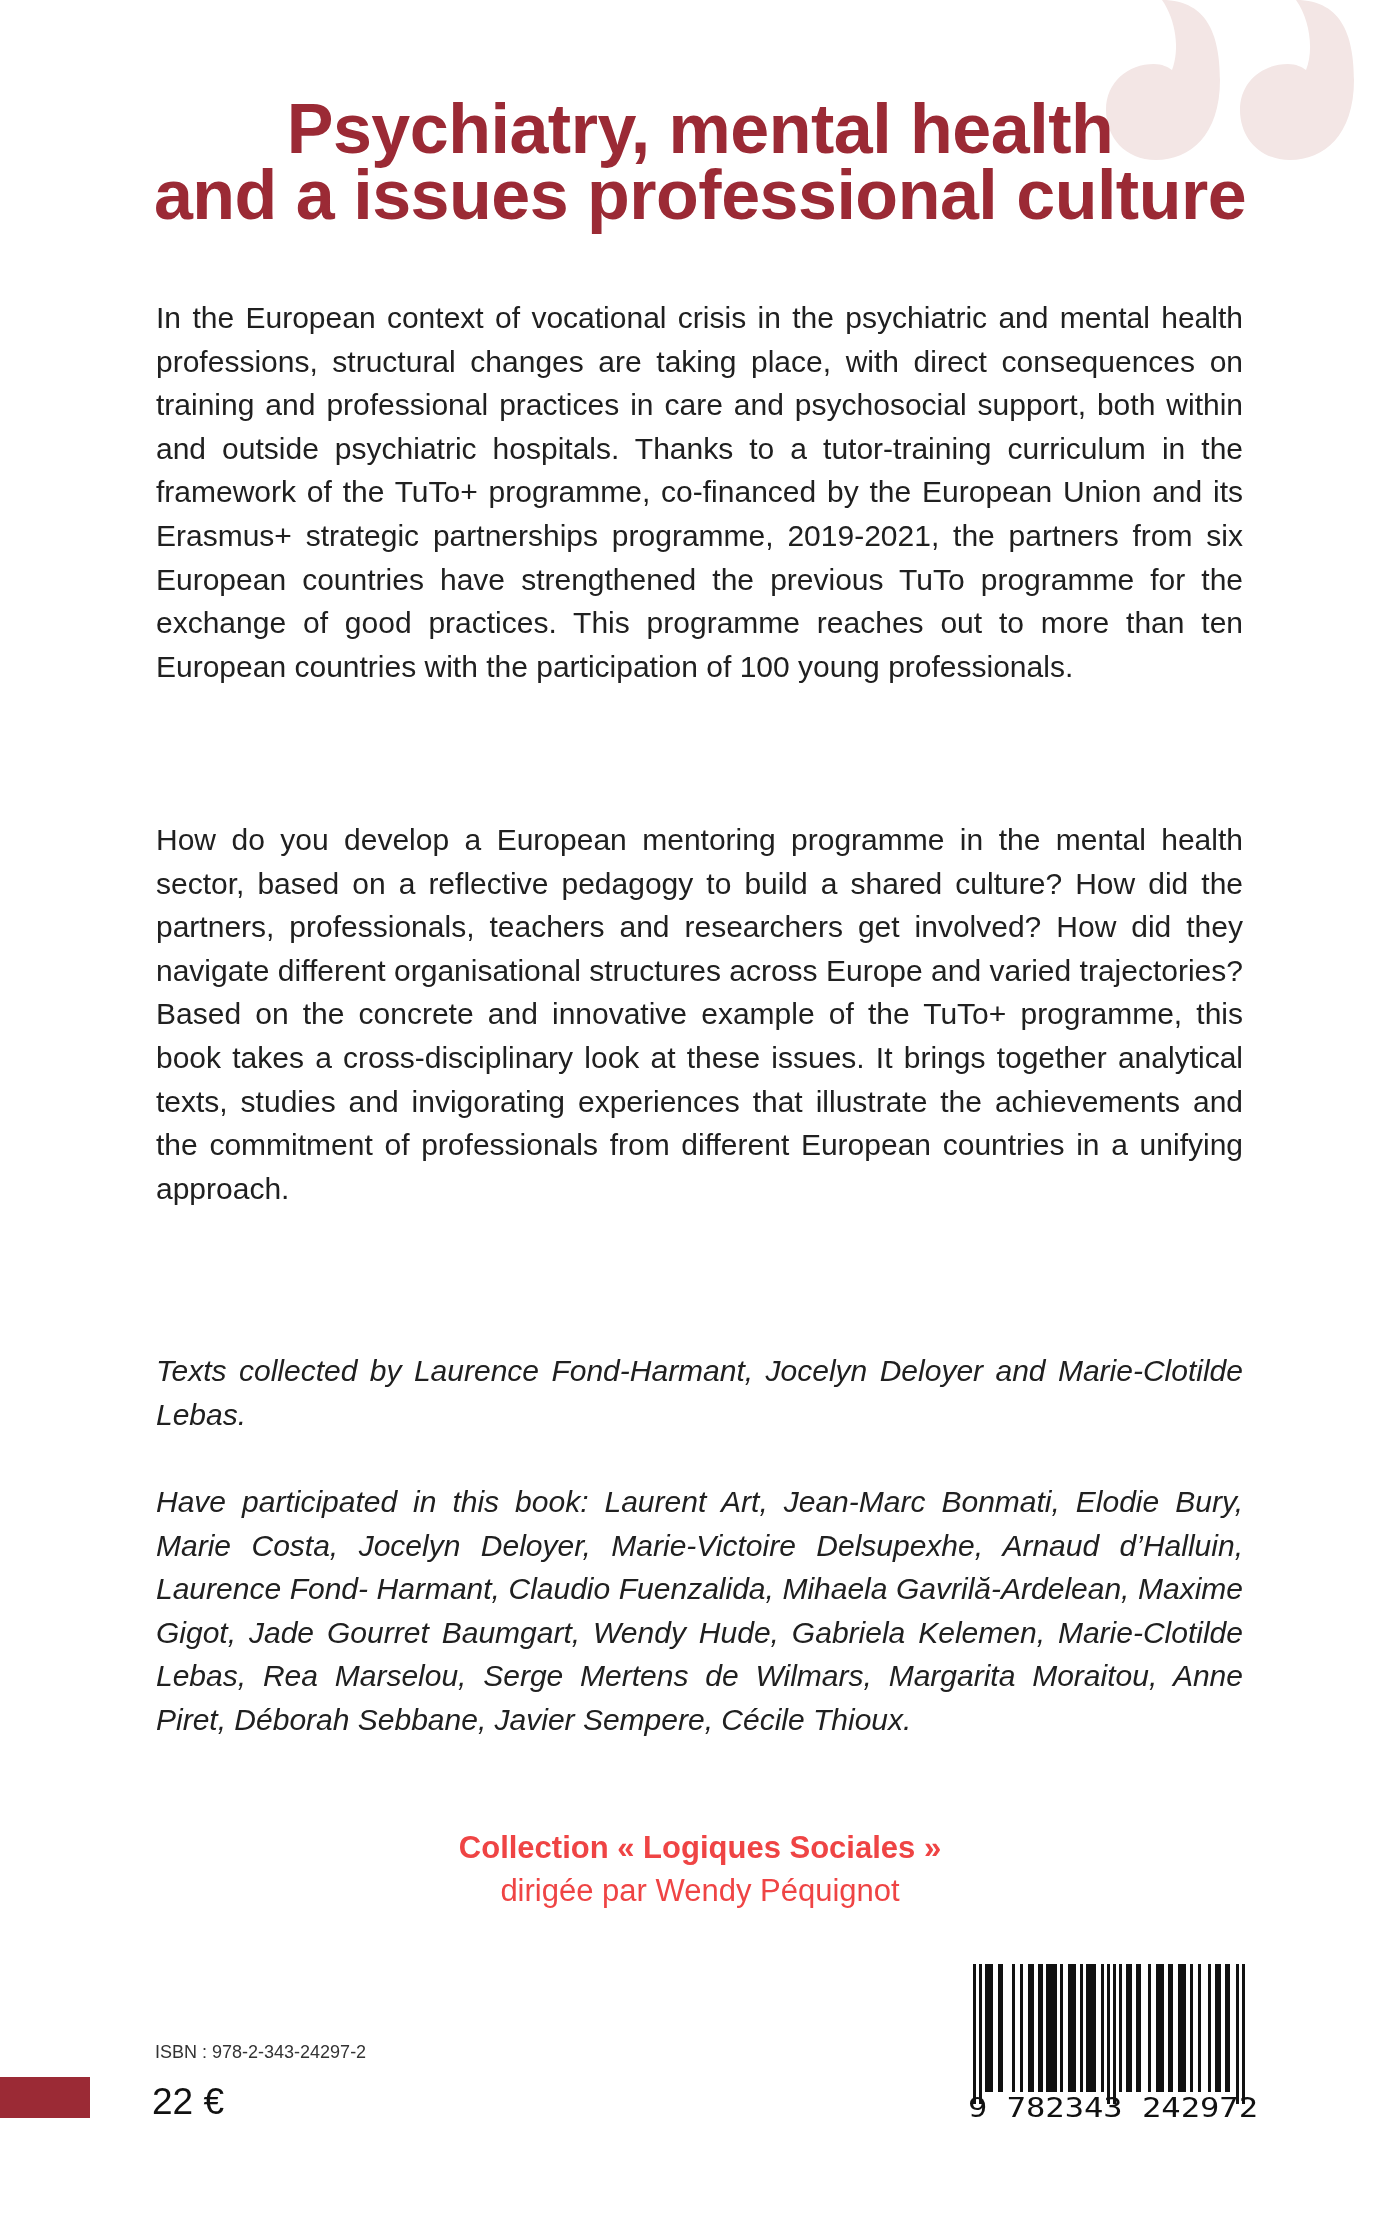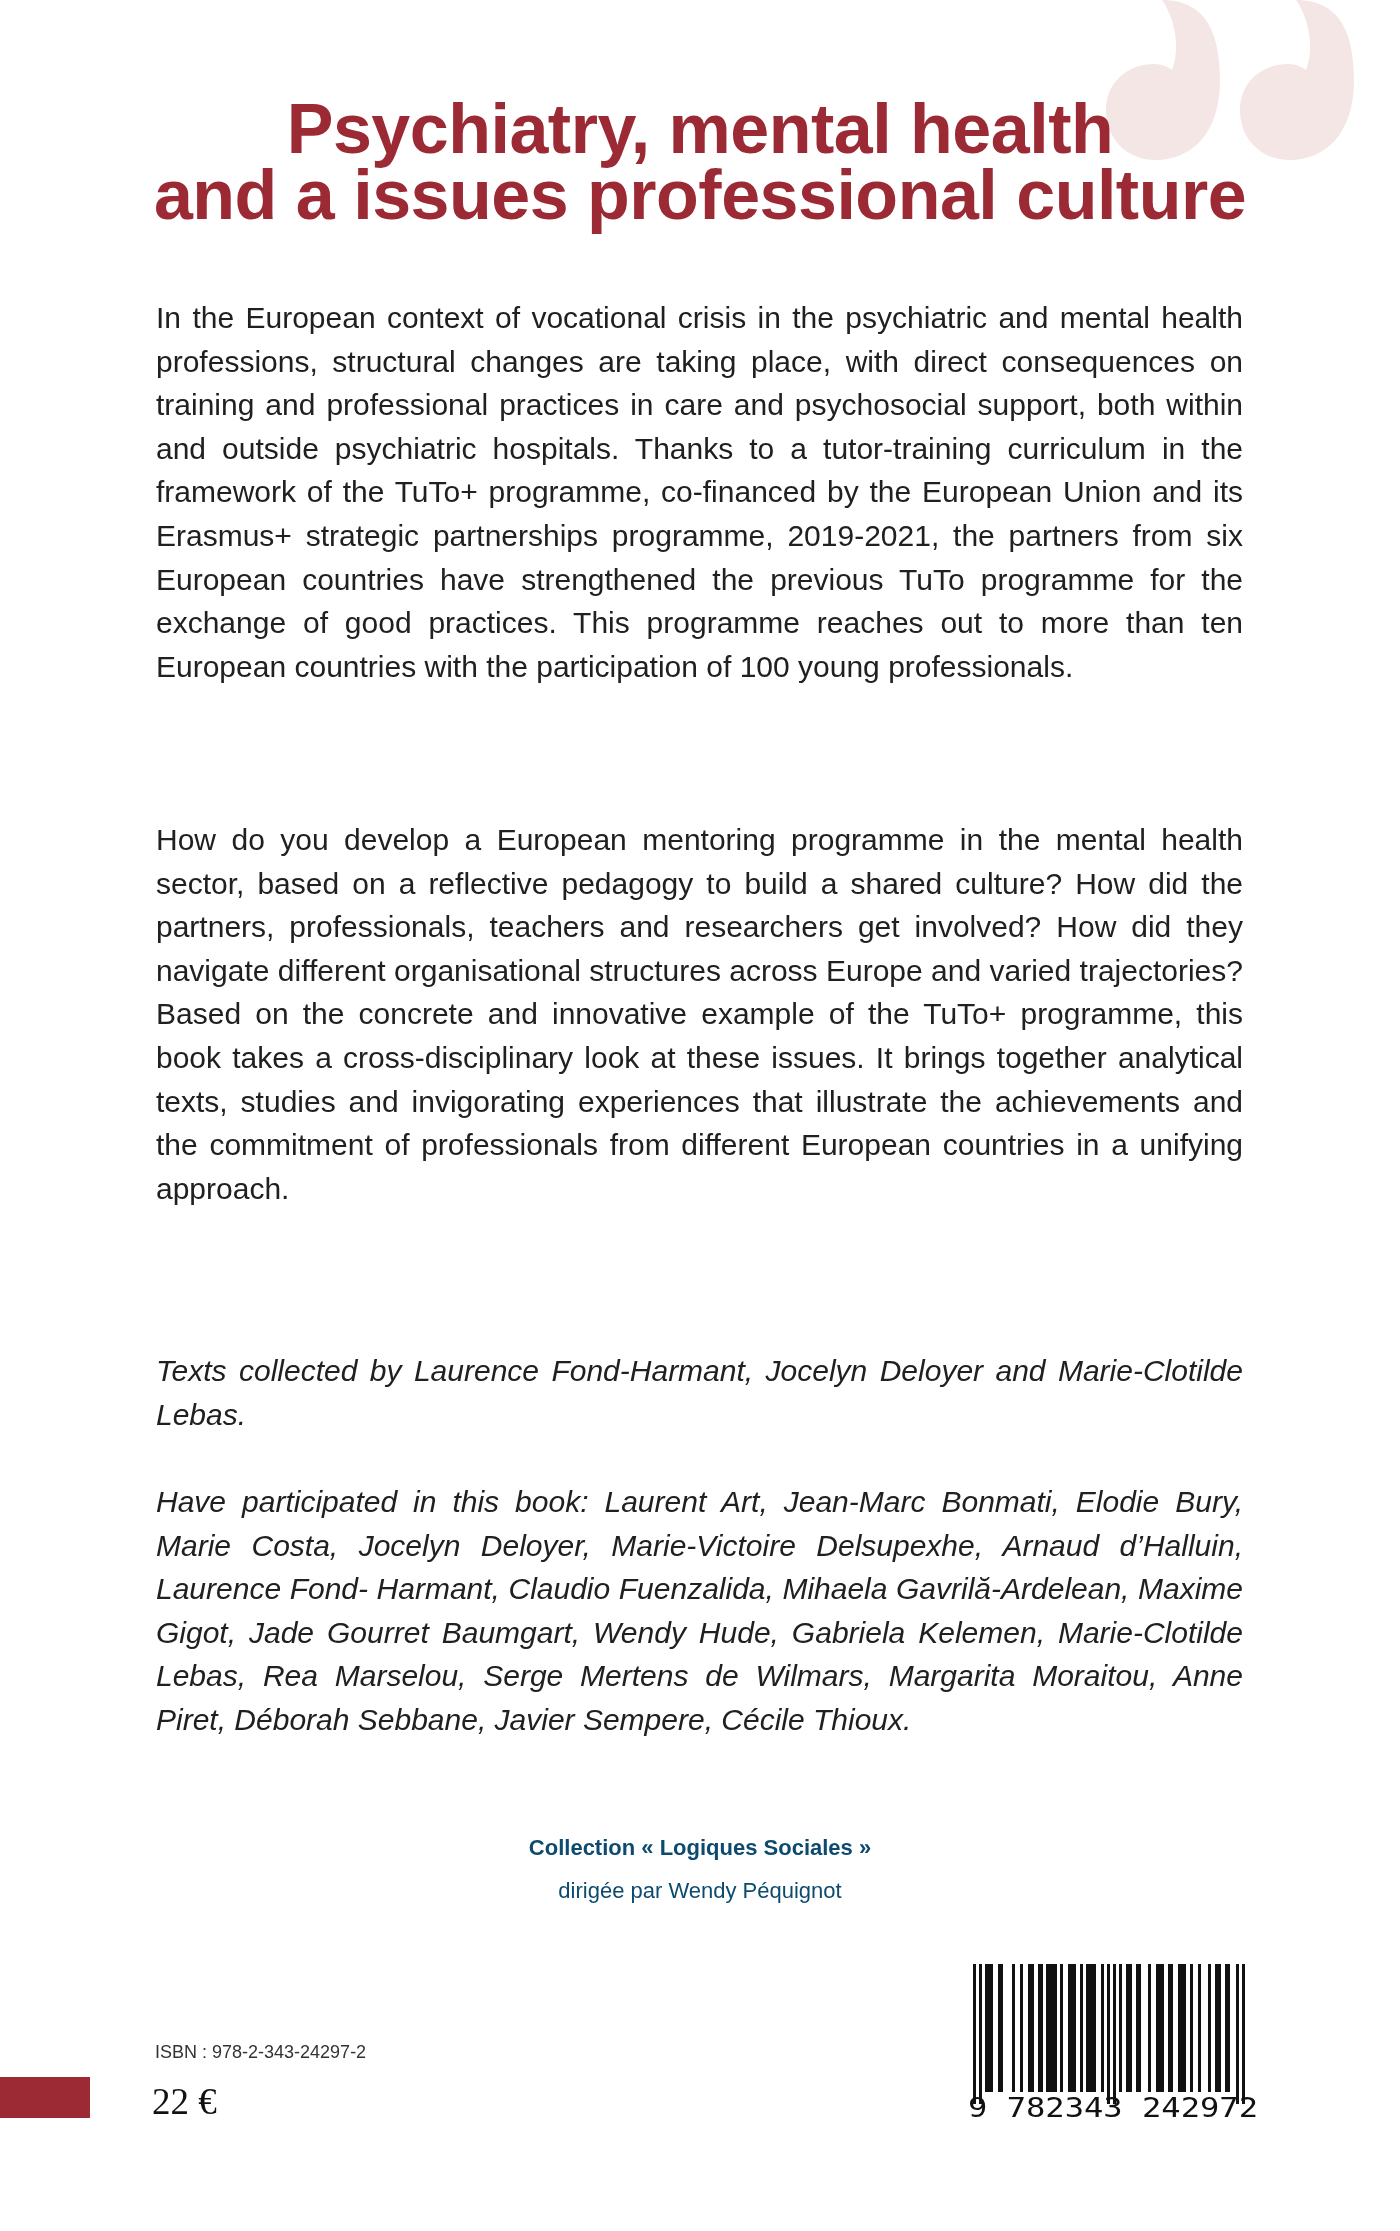--- a/index.html
+++ b/index.html
@@ -26,32 +26,32 @@
       text-align: justify; margin: 0;
     }
     .p1 { top: 296px; }
     .p2 { top: 818px; }
     .italic { font-style: italic; }
     .p3 { top: 1349px; }
     .p4 { top: 1480px; }
     .collection {
       position: absolute; left: 0; width: 1400px; top: 1826px;
       text-align: center; font-family: "Liberation Sans", sans-serif;
-      font-size: 22px; line-height: 43px; color: #0c4a6e;
+      font-size: 31px; line-height: 43px; color: #ef4444;
     }
     .collection .name { font-weight: bold; display: block; }
     .collection .director { display: block; }
     .isbn {
       position: absolute; left: 155px; top: 2036px;
       font-family: "Liberation Sans", sans-serif; font-size: 18px;
       color: #333333; line-height: 32px;
     }
     .price {
       position: absolute; left: 152px; top: 2080px;
-      font-family: Liberation Serif, serif; font-size: 37px;
+      font-family: Liberation Sans, sans-serif; font-size: 37px;
       color: #111111; line-height: 44px;
     }
     .red-bar {
       position: absolute; left: 0; top: 2077px; width: 90px; height: 41px;
       background: #9b2a35;
     }
     .barcode {
       position: absolute; left: 968px; top: 1960px; width: 290px; height: 160px;
     }
   </style>

